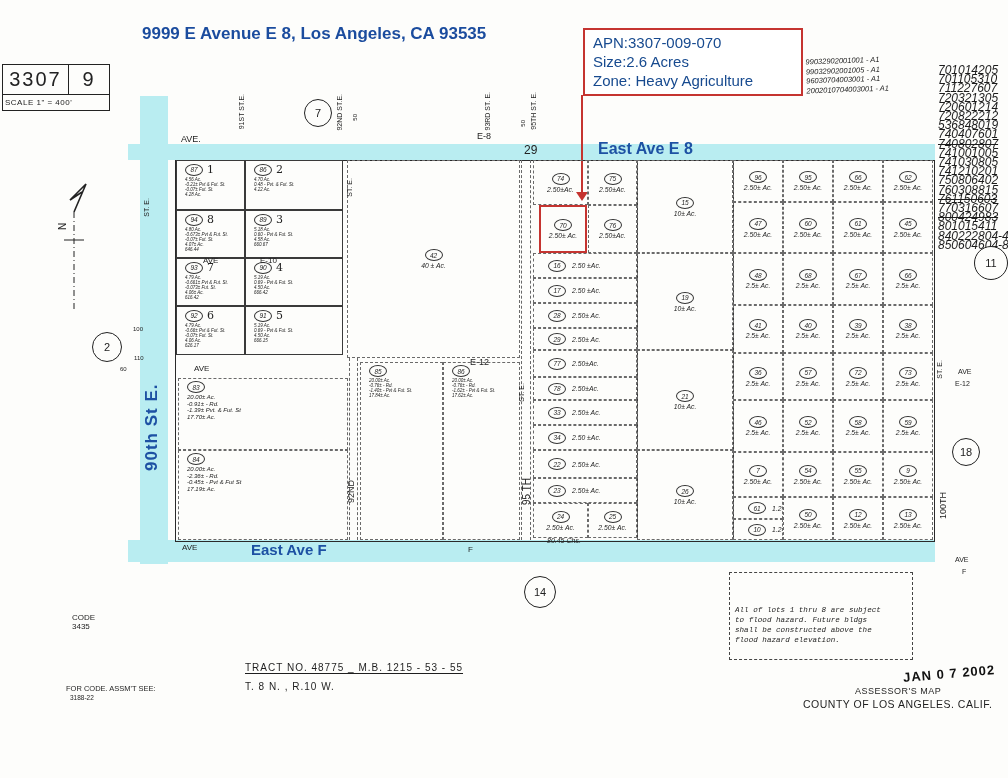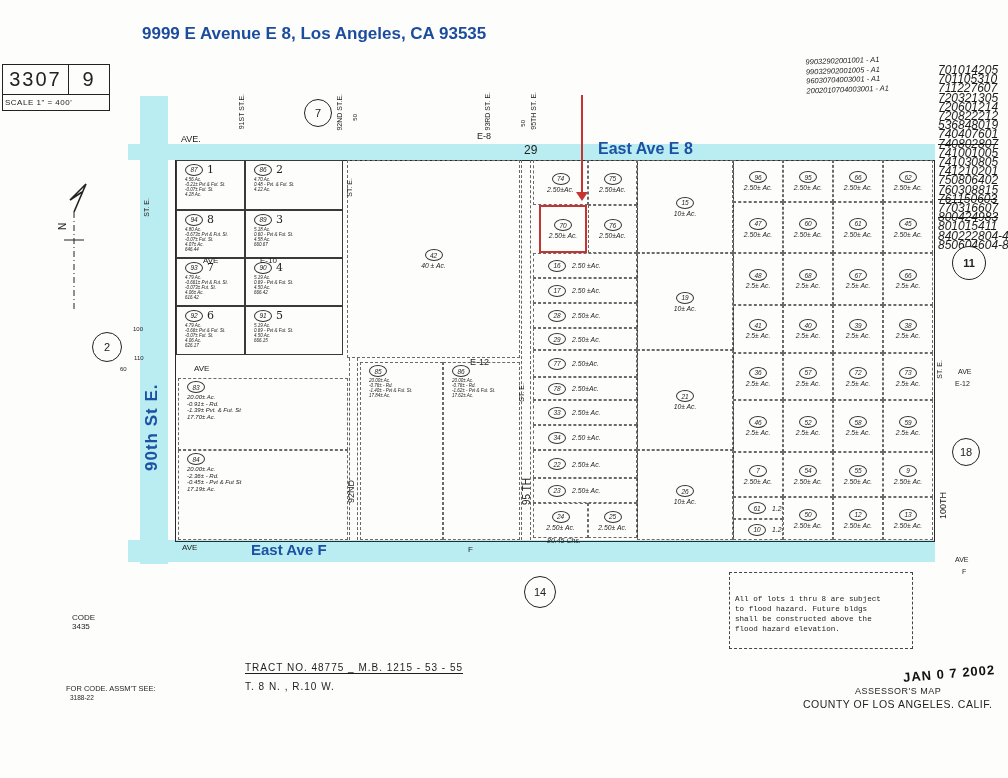--- a/index.html
+++ b/index.html
@@ -48,21 +48,21 @@
   .slabel.v{writing-mode:vertical-rl;transform:rotate(180deg);}
   .slabel.i{font-style:italic;}
   .scircle{position:absolute;border:1.2px solid #222;border-radius:50%;display:flex;align-items:center;
            justify-content:center;font-size:11px;background:#fdfdfb;}
   .bigst{position:absolute;font-weight:bold;color:#1d51a3;white-space:nowrap;}
   .st90{writing-mode:vertical-rl;transform:rotate(180deg);letter-spacing:1px;}
   
   .notesbox{position:absolute;left:729px;top:572px;width:172px;border:1.5px dashed #444;
             padding:4px 5px;font-family:"Liberation Mono",monospace;font-size:7.6px;line-height:1.32;
             white-space:pre-line;color:#1e1e1e;}
-  .notesbox .p2{margin-top:7px;}
+  .notesbox .p2{margin-top:18px;font-style:italic;}
   .ftext{position:absolute;white-space:nowrap;color:#1e1e1e;}
   .stamp{position:absolute;left:903px;top:666px;font-size:13px;font-weight:bold;transform:rotate(-5deg);
          letter-spacing:1px;color:#111;}
 </style>
 </head>
 <body>
 
 <div class="canvas">
 
   <div class="band" style="left:128px;top:144px;width:807px;height:16px;"></div>
@@ -71,20 +71,25 @@
 
   <div class="addr">9999 E Avenue E 8, Los Angeles, CA 93535</div>
   <div class="bookbox">
     <div class="bookrow">
       <div class="bookcell b1">3307</div>
       <div class="bookcell b2">9</div>
     </div>
     <div class="scalecell">SCALE 1" = 400'</div>
   </div>
 
+  <div class="apnbox">
+    <div>APN:3307-009-070</div>
+    <div>Size:2.6 Acres</div>
+    <div>Zone: Heavy Agriculture</div>
+  </div>
   <div class="redline"></div>
   <div class="redarrow"></div>
 
   <div class="hwgroup" id="hw-group">
       <div class="hwline">99032902001001 - A1</div>
       <div class="hwline">99032902001005 - A1</div>
       <div class="hwline">96030704003001 - A1</div>
       <div class="hwline">2002010704003001 - A1</div>
     </div>
   <div class="doccol" id="doc-col">
@@ -506,21 +511,21 @@
       <div class="slabel" style="left: 182px; top: 543px; font-size: 8px;">AVE</div>
       <div class="slabel" style="left: 468px; top: 545px; font-size: 8px;">F</div>
       <div class="slabel i" style="left: 547px; top: 537px; font-size: 7px;">80.45 Chs.</div>
       <div class="slabel" style="left: 133px; top: 326px; font-size: 6px;">100</div>
       <div class="slabel" style="left: 134px; top: 355px; font-size: 6px;">110</div>
       <div class="slabel" style="left: 120px; top: 366px; font-size: 6px;">60</div>
     </div>
   <div id="circle-layer">
       <div class="scircle" style="left: 92px; top: 332px; width: 28px; height: 28px;">2</div>
       <div class="scircle" style="left: 304px; top: 99px; width: 26px; height: 26px;">7</div>
-      <div class="scircle" style="left: 952px; top: 246px; width: 32px; height: 32px; font-weight: bold;">11</div>
+      <div class="scircle" style="left: 974px; top: 246px; width: 32px; height: 32px;">11</div>
       <div class="scircle" style="left: 524px; top: 576px; width: 30px; height: 30px;">14</div>
       <div class="scircle" style="left: 952px; top: 438px; width: 26px; height: 26px;">18</div>
     </div>
 
   <div class="bigst" style="left:598px;top:140px;font-size:16px;">East Ave E 8</div>
   <div class="bigst" style="left:251px;top:541px;font-size:15px;">East Ave F</div>
   <div class="bigst st90" style="left:142px;top:286px;font-size:17px;height:185px;">90th St E.</div>
 
   <svg class="abs" style="left:52px;top:178px;" width="44" height="140" viewBox="0 0 44 140">
     <polyline points="22,34 34,6 18,22 30,14" fill="none" stroke="#222" stroke-width="1.6"></polyline>

